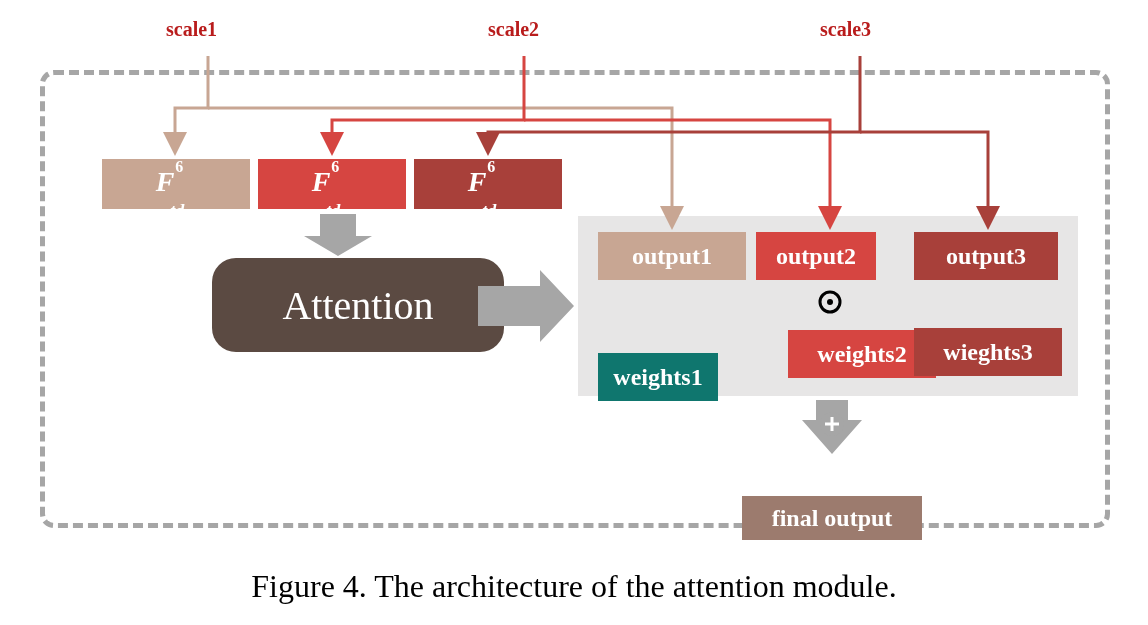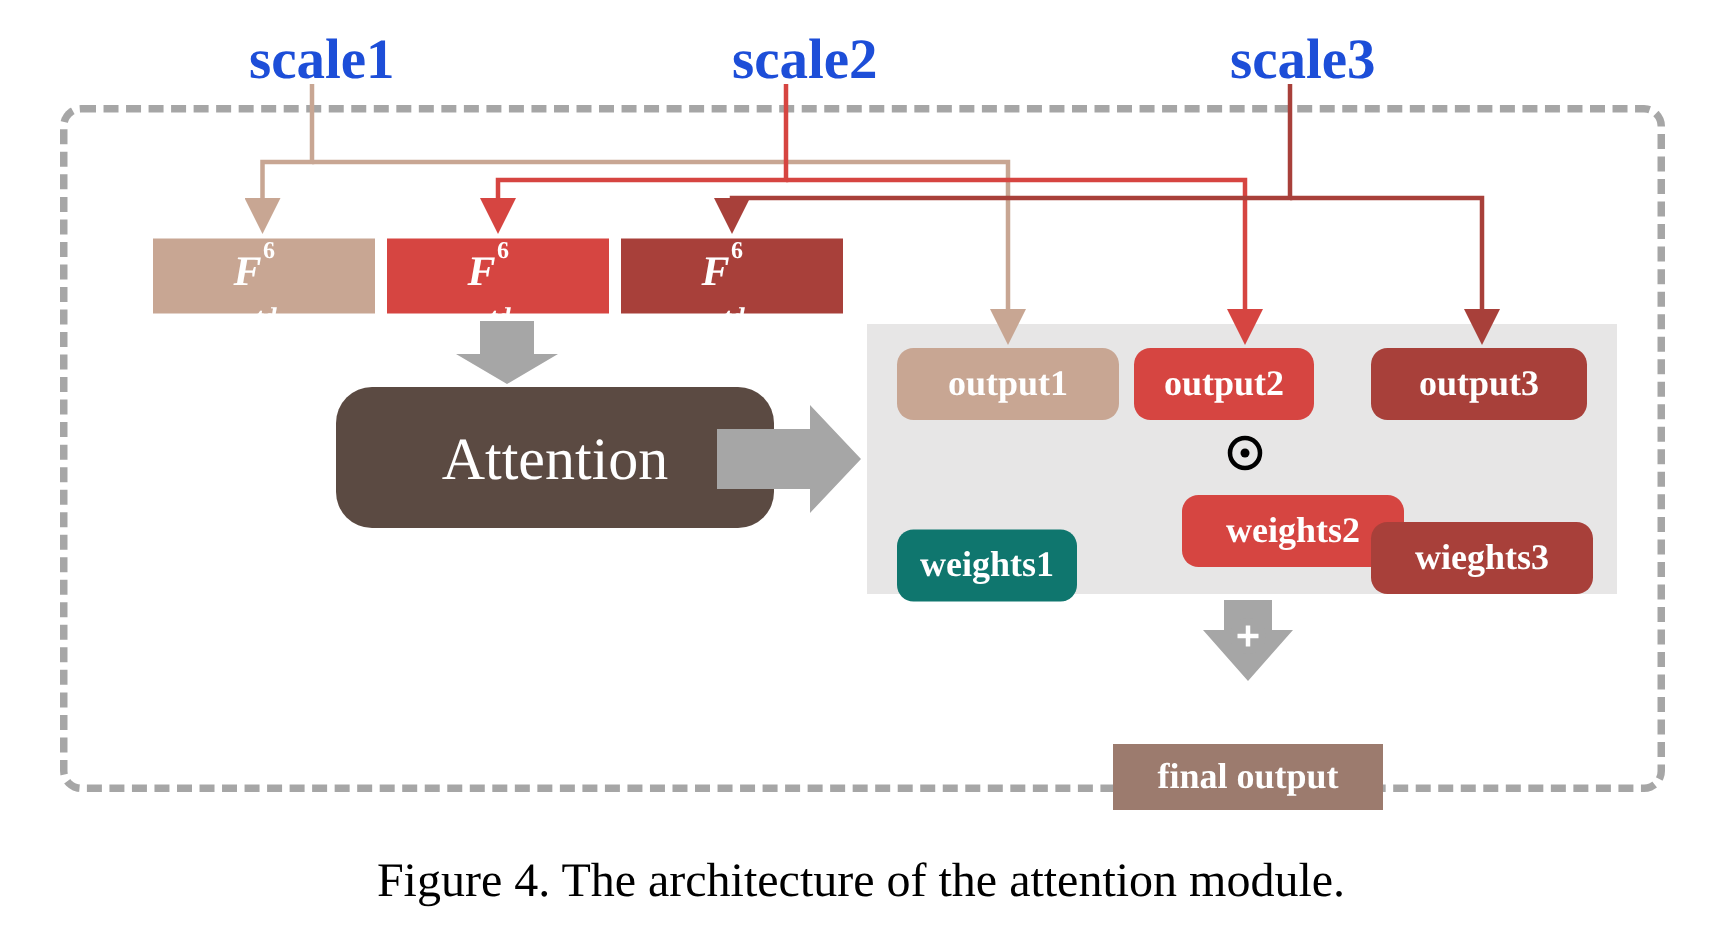--- a/index.html
+++ b/index.html
@@ -13,22 +13,22 @@
     position: relative;
   }
   .canvas {
     position: relative;
     width: 1148px;
     height: 625px;
   }
   .abs { position: absolute; }
   .scale-label {
     font-weight: bold;
-    font-size: 38px;
-    color: #1d4ed8;
+    font-size: 20px;
+    color: #b91c1c;
   }
   .dashed-box {
     border: 5px dashed #a6a6a6;
     border-radius: 14px;
   }
   .ftd-box {
     width: 148px;
     height: 50px;
     color: #fff;
     display: flex;
@@ -56,21 +56,20 @@
   }
   .ow-box {
     height: 48px;
     color: #fff;
     display: flex;
     align-items: center;
     justify-content: center;
     font-weight: bold;
     font-size: 24px;
     font-family: "Times New Roman", serif;
-    border-radius: 11px;
   }
   .final-box {
     background: #9c7b6e;
     color: #fff;
     font-weight: bold;
     display:flex; align-items:center; justify-content:center;
     font-size:24px;
     font-family: "Times New Roman", serif;
   }
   .caption {
@@ -98,21 +97,21 @@
   <div class="abs ftd-box" style="left:102px; top:159px; background:#c8a693;">
     <span><span>F</span><sup>6</sup><sub>td</sub></span>
   </div>
   <div class="abs ftd-box" style="left:258px; top:159px; background:#d64541;">
     <span><span>F</span><sup>6</sup><sub>td</sub></span>
   </div>
   <div class="abs ftd-box" style="left:414px; top:159px; background:#a8403a;">
     <span><span>F</span><sup>6</sup><sub>td</sub></span>
   </div>
 
-  <div class="abs attention-box" style="left:224px; top:258px; width:292px; height:94px;align-items:center;">
+  <div class="abs attention-box" style="left:212px; top:258px; width:292px; height:94px;align-items:center;">
     <span>Attention</span>
   </div>
 
   <div class="abs grey-box" style="left:578px; top:216px; width:500px; height:180px;"></div>
 
   <div class="abs ow-box" style="left:598px; top:232px; width:148px; background:#c8a693;">
     <span>output1</span>
   </div>
   <div class="abs ow-box" style="left:756px; top:232px; width:120px; background:#d64541;">
     <span>output2</span>
@@ -127,21 +126,21 @@
         <circle cx="12" cy="12" r="3" fill="#000"></circle>
       </svg>
   </div>
 
   <div class="abs ow-box" style="left:598px; top:330px; width:120px; background:#0f766e;margin-top:23px;">
     <span>weights1</span>
   </div>
   <div class="abs ow-box" style="left:756px; top:330px; width:148px; background:#d64541;margin-left:32px;">
     <span>weights2</span>
   </div>
-  <div class="abs ow-box" style="left:914px; top:348px; width:148px; background:#a8403a;">
+  <div class="abs ow-box" style="left:914px; top:328px; width:148px; background:#a8403a;">
     <span>wieghts3</span>
   </div>
 
   <div class="abs final-box" style="left:742px; top:460px; width:180px; height:44px;margin-top:36px;">
     <span>final output</span>
   </div>
 
   <svg class="overlay" viewBox="0 0 1148 625">
     <defs>
       <marker id="arr-tan" markerWidth="8" markerHeight="8" refX="6" refY="4" orient="auto">

